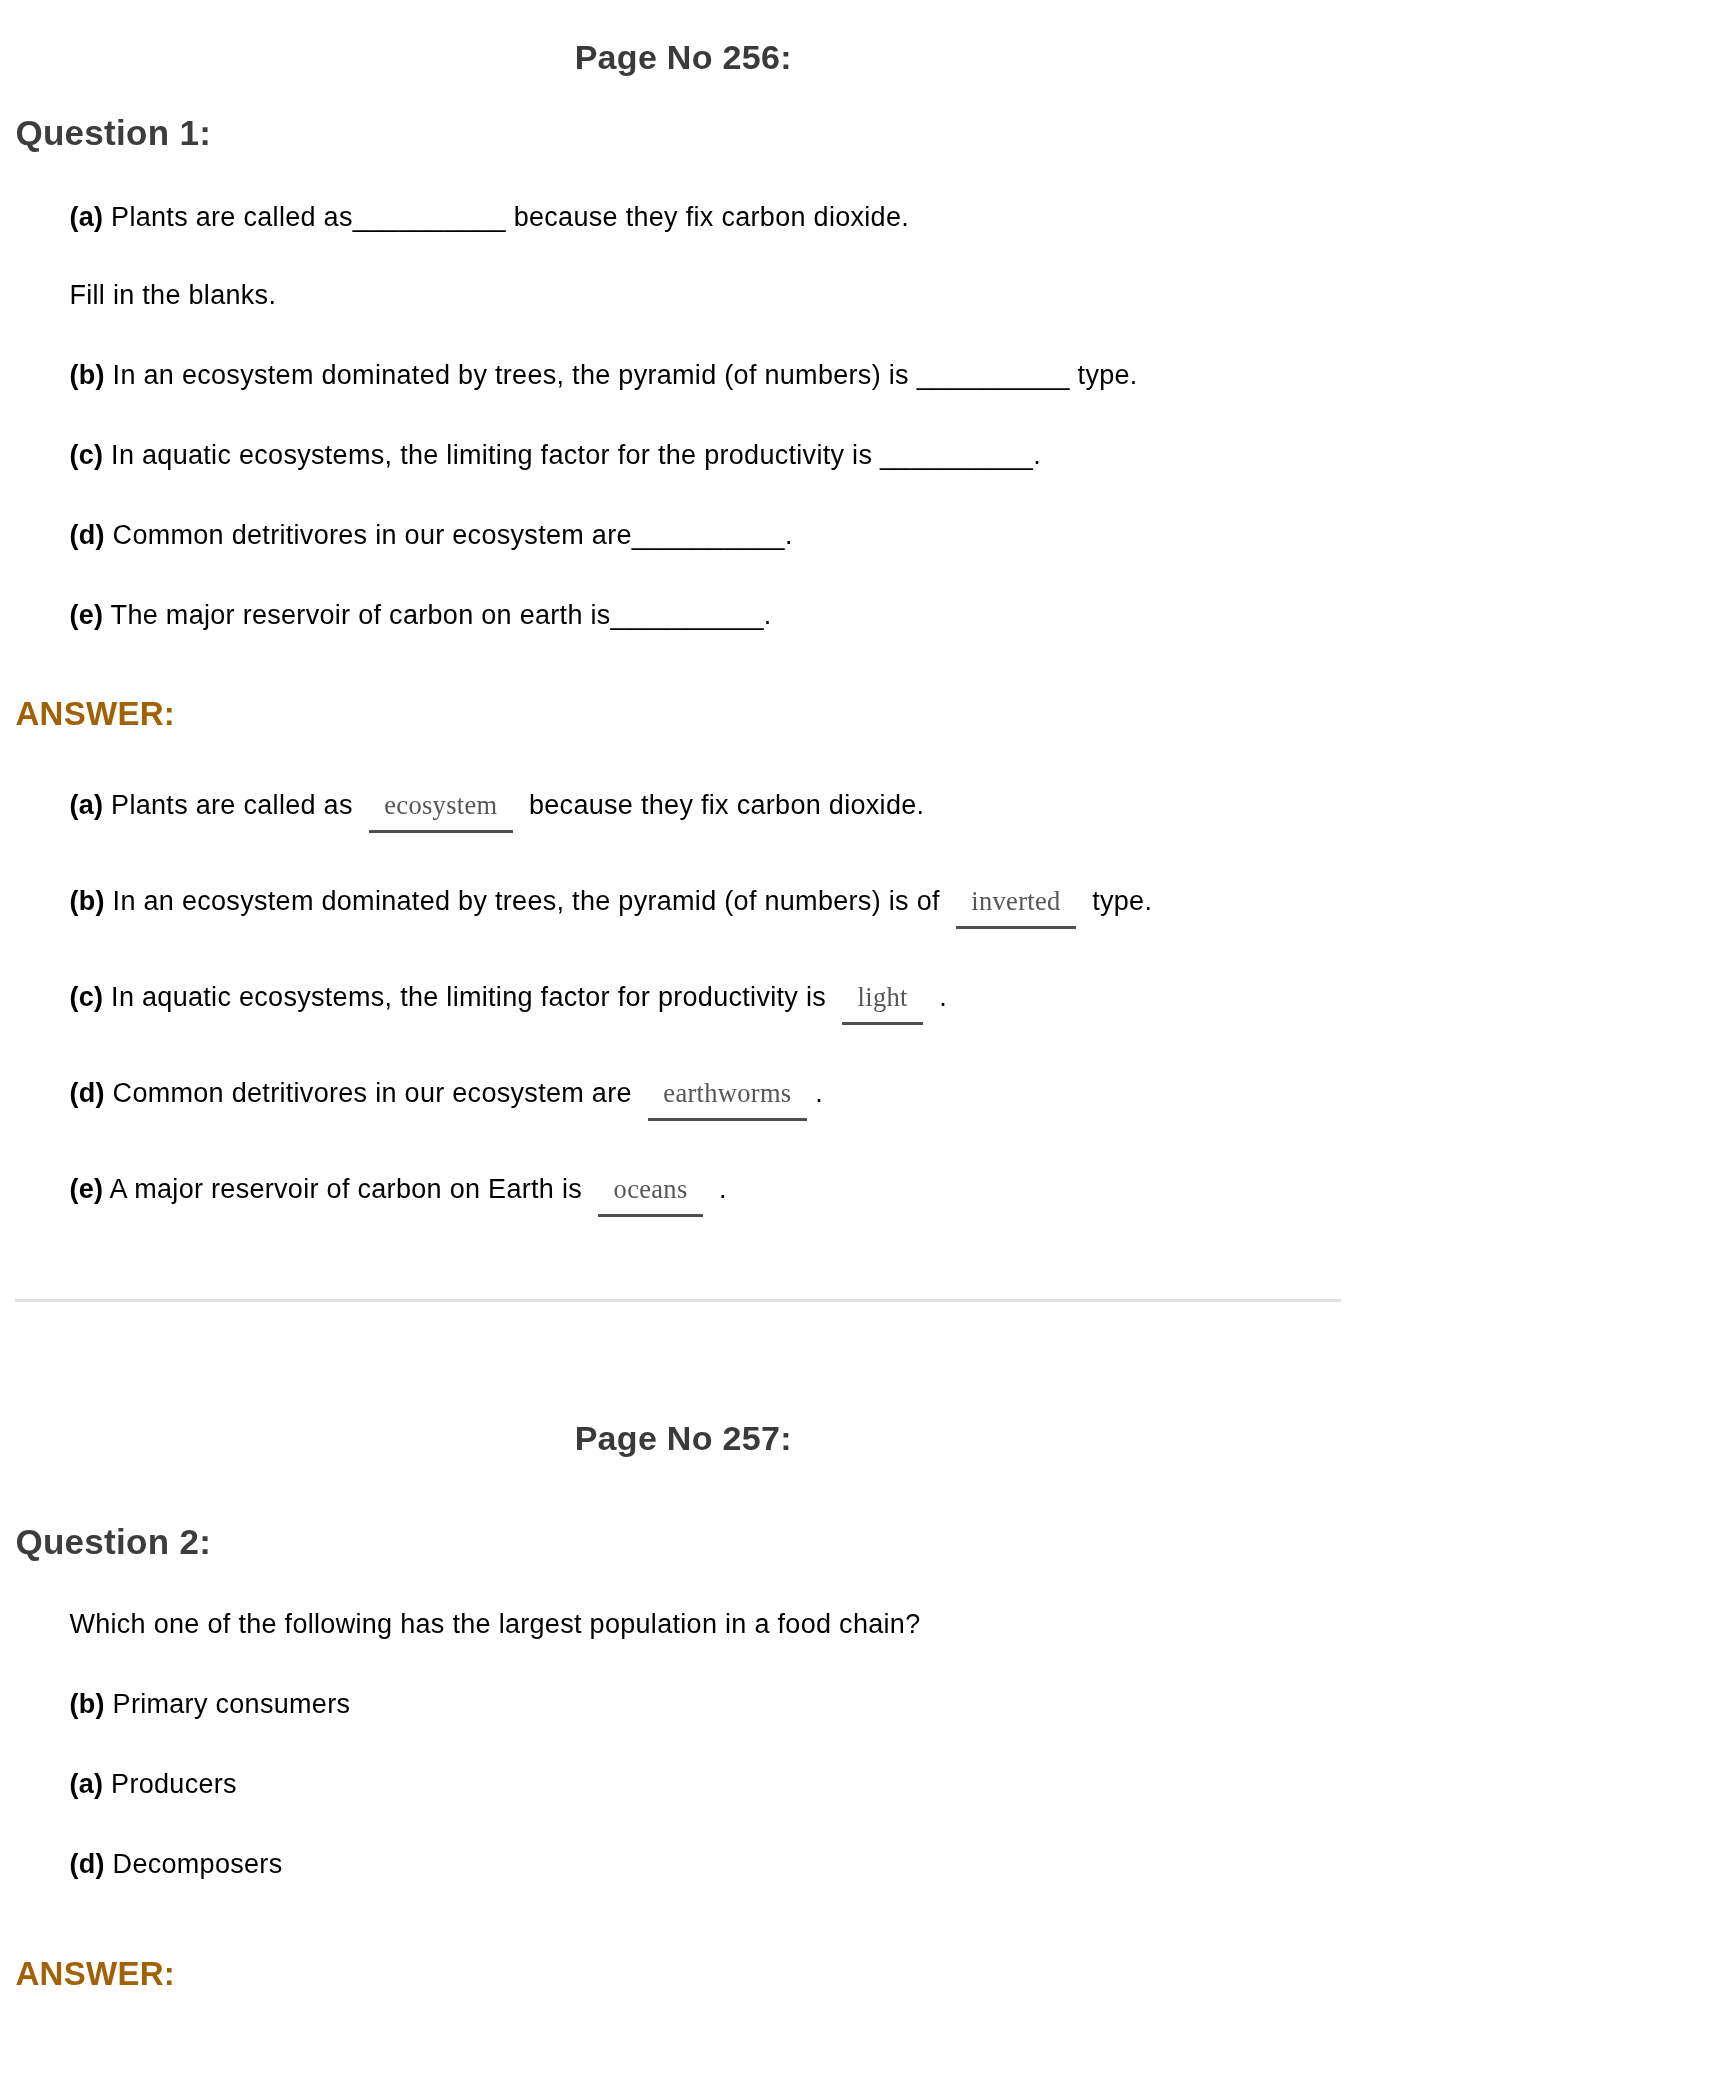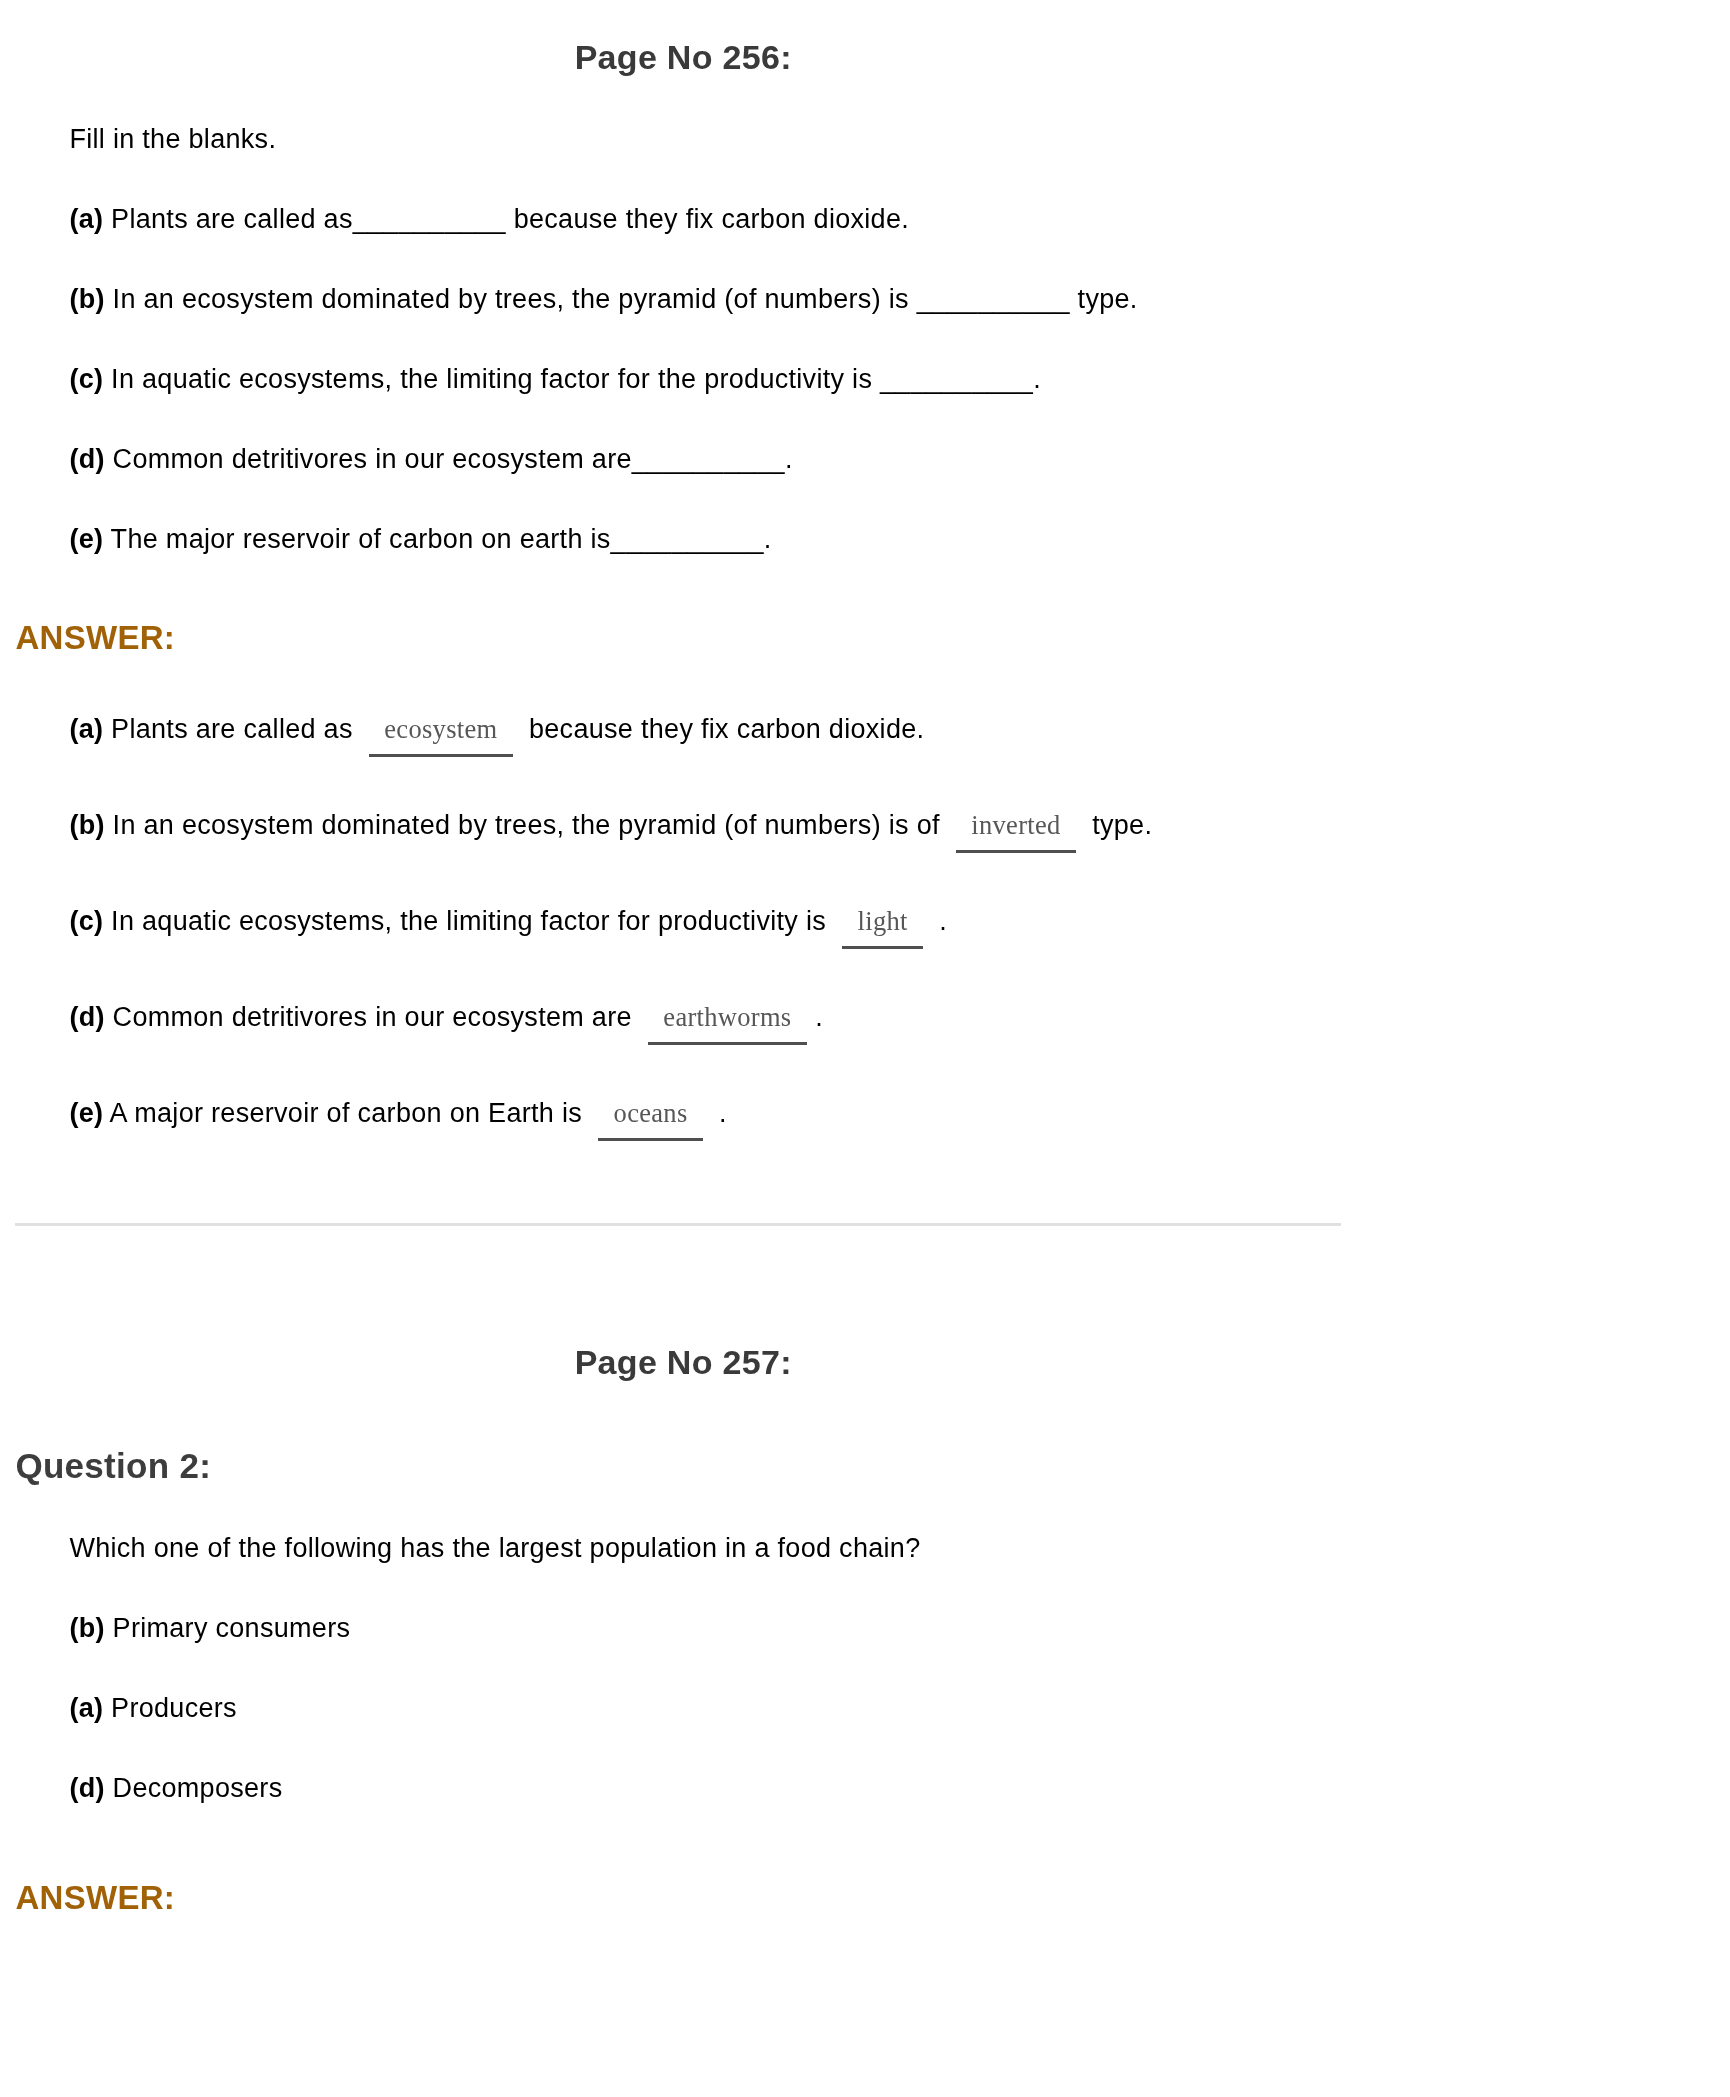--- a/index.html
+++ b/index.html
@@ -86,24 +86,25 @@
     margin-top: 64px;
   }
 </style>
 </head>
 <body>
 
 <div class="doc">
 
   <h1 class="page-header">Page No 256:</h1>
 
+  <h2 class="q-title">Question 1:</h2>
+
+  <p class="line"><span class="b">(a)</span><span> Plants are called as__________ because they fix carbon dioxide.</span></p>
 
   <p class="line intro">Fill in the blanks.</p>
-
-  <p class="line"><span class="b">(a)</span><span> Plants are called as__________ because they fix carbon dioxide.</span></p>
 
   <p class="line"><span class="b">(b)</span><span> In an ecosystem dominated by trees, the pyramid (of numbers) is __________ type.</span></p>
 
   <p class="line"><span class="b">(c)</span><span> In aquatic ecosystems, the limiting factor for the productivity is __________.</span></p>
 
   <p class="line"><span class="b">(d)</span><span> Common detritivores in our ecosystem are__________.</span></p>
 
   <p class="line"><span class="b">(e)</span><span> The major reservoir of carbon on earth is__________.</span></p>
 
   <h2 class="answer-heading">ANSWER:</h2>

